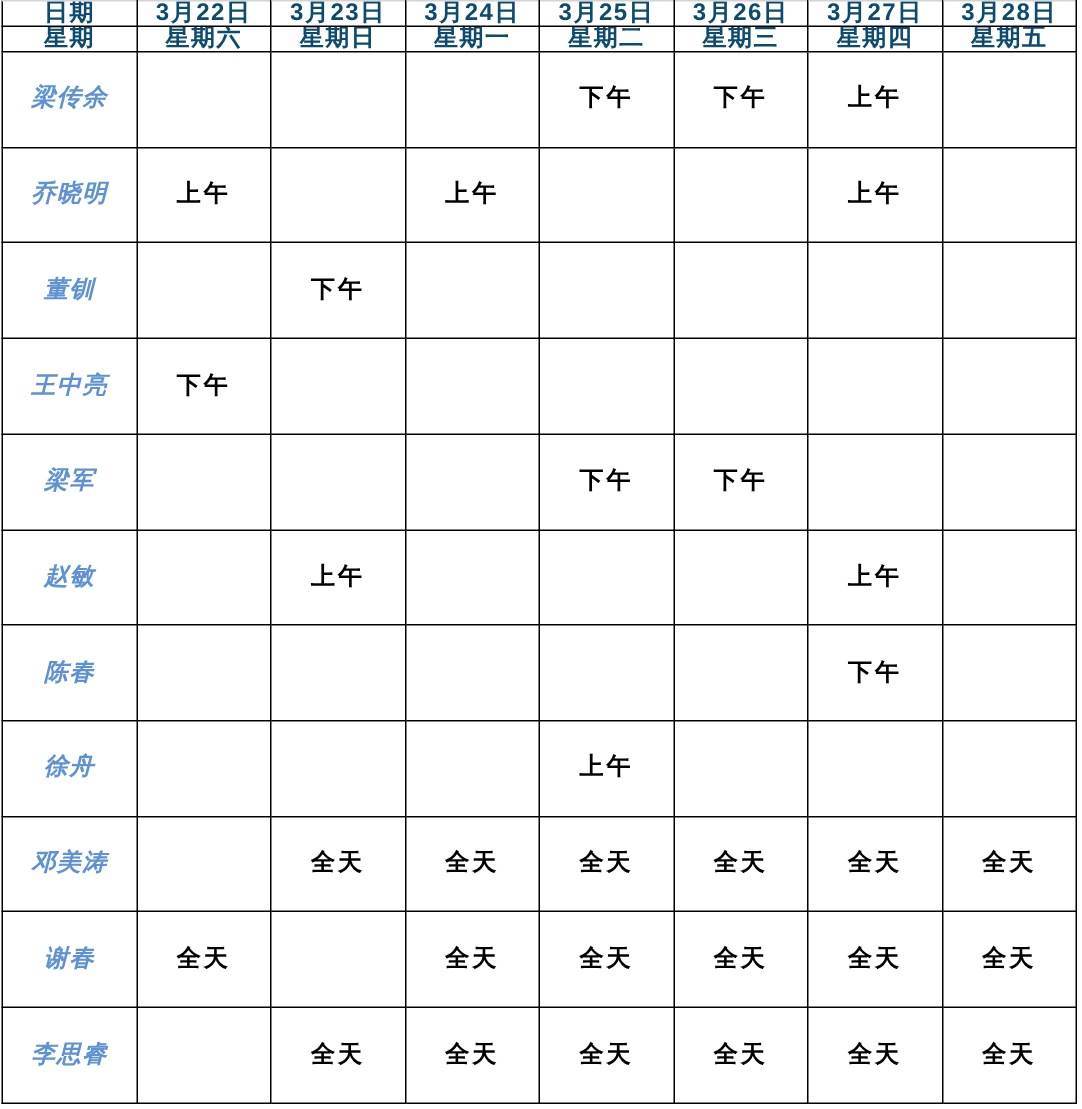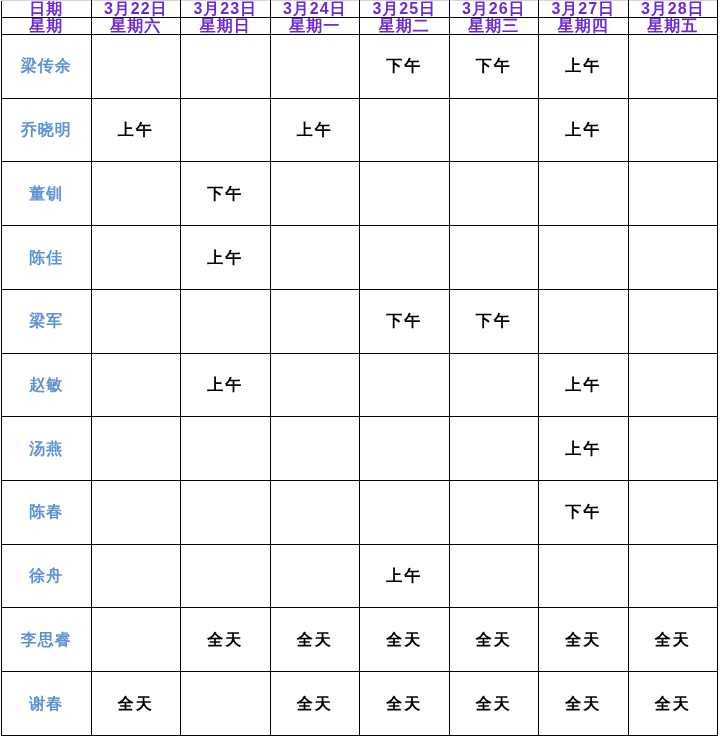--- a/index.html
+++ b/index.html
@@ -34,27 +34,28 @@
     font-size: 16px;
     font-weight: bold;
     line-height: 1;
     overflow: hidden;
     white-space: nowrap;
   }
   table.schedule thead tr:first-child th {
     border-top: 1px solid #d4d4d4;
   }
   .hdr-text {
-    color: #6d28d9;
+    color: #0c4a6e;
     letter-spacing: 1px;
     margin-top: 12px;
   }
   .name-text {
     color: #5E92D2;
     letter-spacing: 1px;
+    font-style: italic;
   }
   .val-text {
     color: #000000;
     letter-spacing: 2px;
   }
 </style>
 </head>
 <body>
 
 <div class="sheet">
@@ -109,23 +110,23 @@
           <td class="name-text">董钏</td>
           <td class="val-text"></td>
           <td class="val-text">下午</td>
           <td class="val-text"></td>
           <td class="val-text"></td>
           <td class="val-text"></td>
           <td class="val-text"></td>
           <td class="val-text"></td>
         </tr>
         <tr>
-          <td class="name-text">陈佳</td>
-          <td class="val-text"></td>
-          <td class="val-text">上午</td>
+          <td class="name-text">王中亮</td>
+          <td class="val-text">下午</td>
+          <td class="val-text"></td>
           <td class="val-text"></td>
           <td class="val-text"></td>
           <td class="val-text"></td>
           <td class="val-text"></td>
           <td class="val-text"></td>
         </tr>
         <tr>
           <td class="name-text">梁军</td>
           <td class="val-text"></td>
           <td class="val-text"></td>
@@ -139,63 +140,63 @@
           <td class="name-text">赵敏</td>
           <td class="val-text"></td>
           <td class="val-text">上午</td>
           <td class="val-text"></td>
           <td class="val-text"></td>
           <td class="val-text"></td>
           <td class="val-text">上午</td>
           <td class="val-text"></td>
         </tr>
         <tr>
-          <td class="name-text">汤燕</td>
-          <td class="val-text"></td>
-          <td class="val-text"></td>
-          <td class="val-text"></td>
-          <td class="val-text"></td>
-          <td class="val-text"></td>
-          <td class="val-text">上午</td>
-          <td class="val-text"></td>
-        </tr>
-        <tr>
           <td class="name-text">陈春</td>
           <td class="val-text"></td>
           <td class="val-text"></td>
           <td class="val-text"></td>
           <td class="val-text"></td>
           <td class="val-text"></td>
           <td class="val-text">下午</td>
           <td class="val-text"></td>
         </tr>
         <tr>
           <td class="name-text">徐舟</td>
           <td class="val-text"></td>
           <td class="val-text"></td>
           <td class="val-text"></td>
           <td class="val-text">上午</td>
           <td class="val-text"></td>
           <td class="val-text"></td>
           <td class="val-text"></td>
         </tr>
         <tr>
+          <td class="name-text">邓美涛</td>
+          <td class="val-text"></td>
+          <td class="val-text">全天</td>
+          <td class="val-text">全天</td>
+          <td class="val-text">全天</td>
+          <td class="val-text">全天</td>
+          <td class="val-text">全天</td>
+          <td class="val-text">全天</td>
+        </tr>
+        <tr>
+          <td class="name-text">谢春</td>
+          <td class="val-text">全天</td>
+          <td class="val-text"></td>
+          <td class="val-text">全天</td>
+          <td class="val-text">全天</td>
+          <td class="val-text">全天</td>
+          <td class="val-text">全天</td>
+          <td class="val-text">全天</td>
+        </tr>
+        <tr>
           <td class="name-text">李思睿</td>
           <td class="val-text"></td>
           <td class="val-text">全天</td>
-          <td class="val-text">全天</td>
-          <td class="val-text">全天</td>
-          <td class="val-text">全天</td>
-          <td class="val-text">全天</td>
-          <td class="val-text">全天</td>
-        </tr>
-        <tr>
-          <td class="name-text">谢春</td>
-          <td class="val-text">全天</td>
-          <td class="val-text"></td>
           <td class="val-text">全天</td>
           <td class="val-text">全天</td>
           <td class="val-text">全天</td>
           <td class="val-text">全天</td>
           <td class="val-text">全天</td>
         </tr>
       </tbody>
   </table>
 </div>
 

